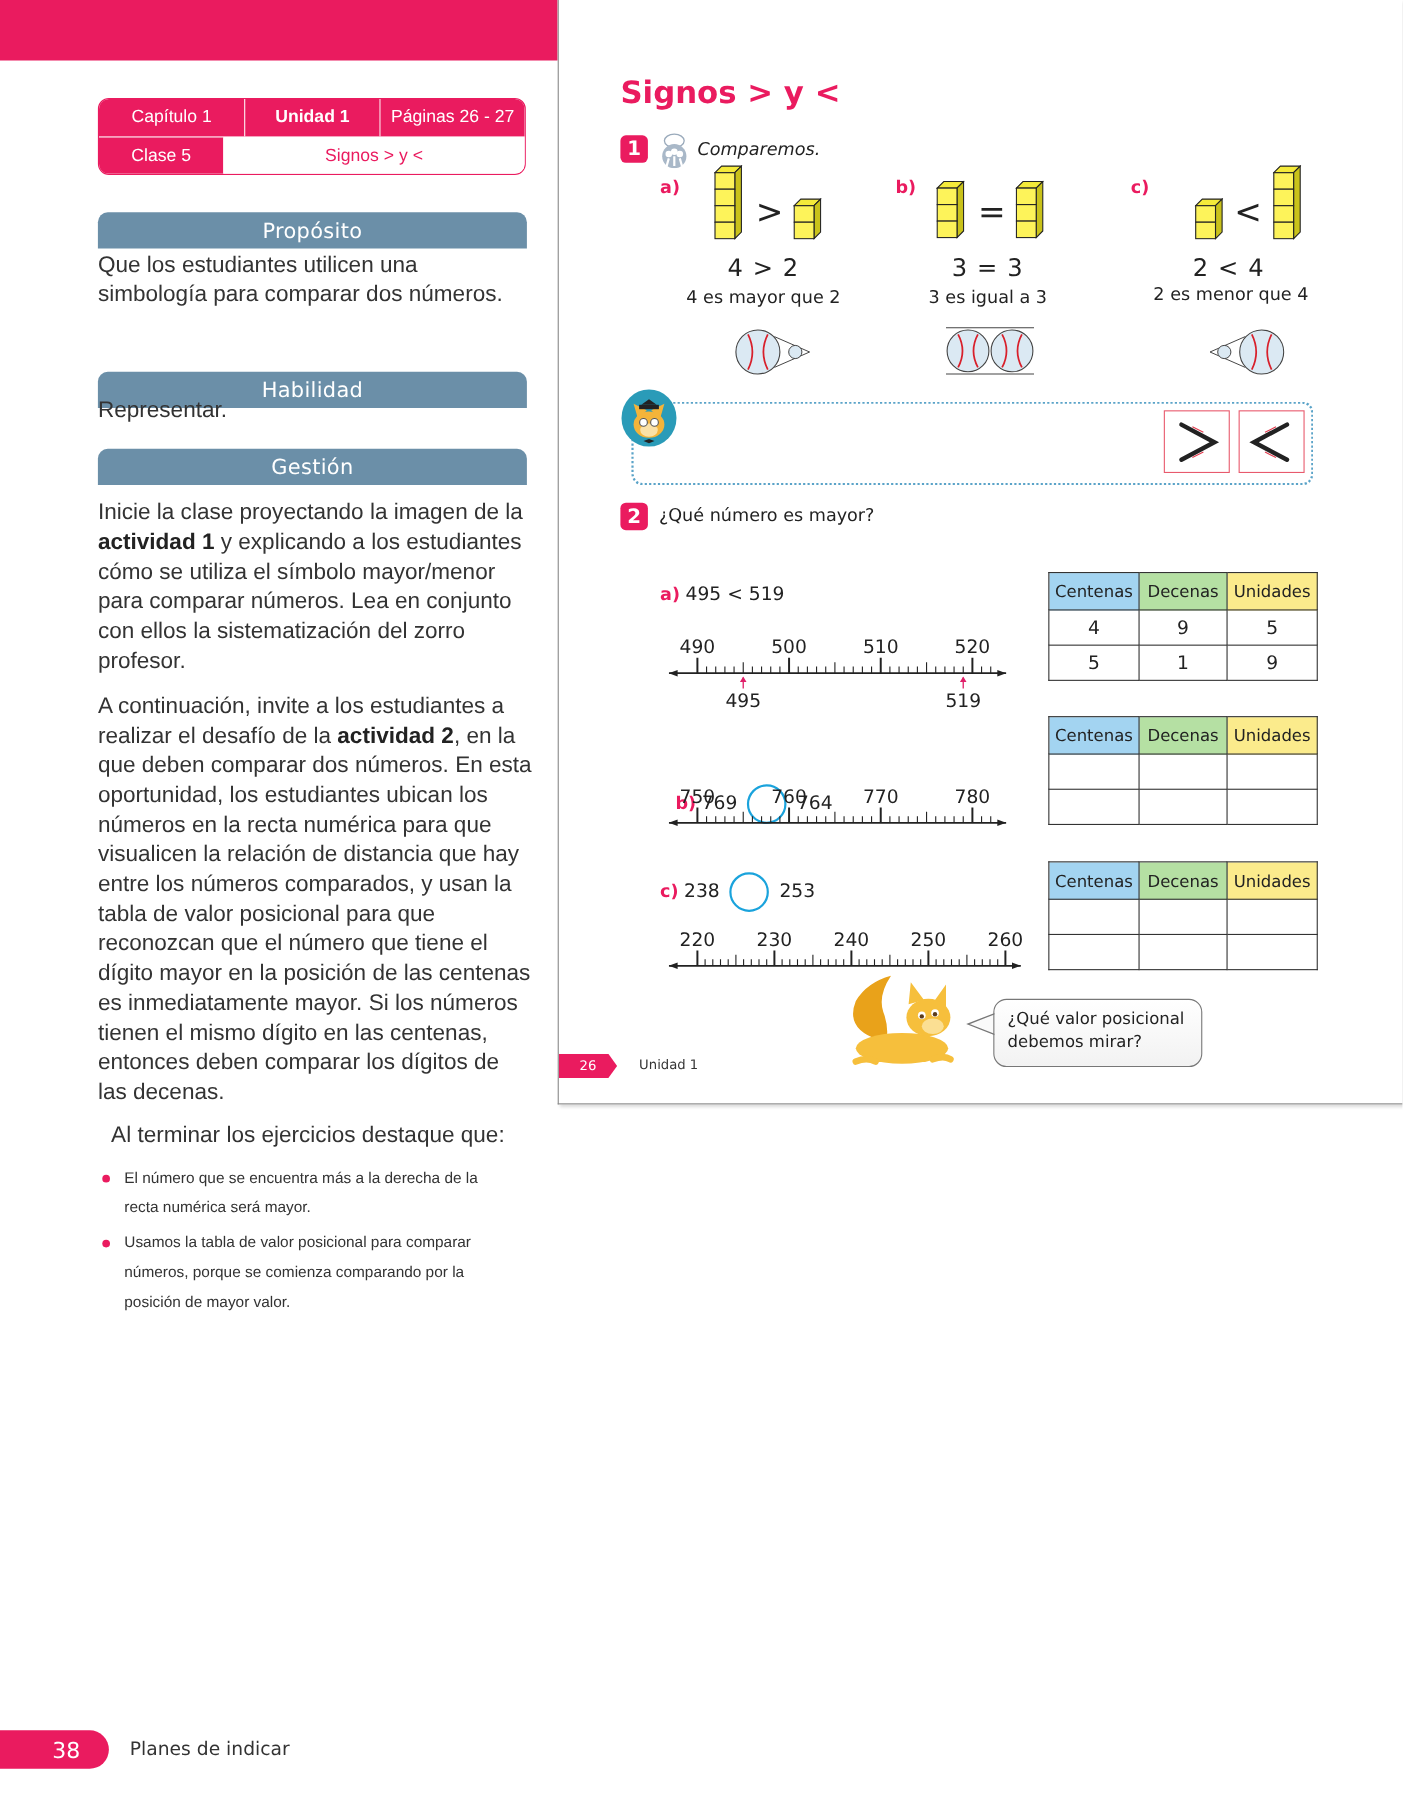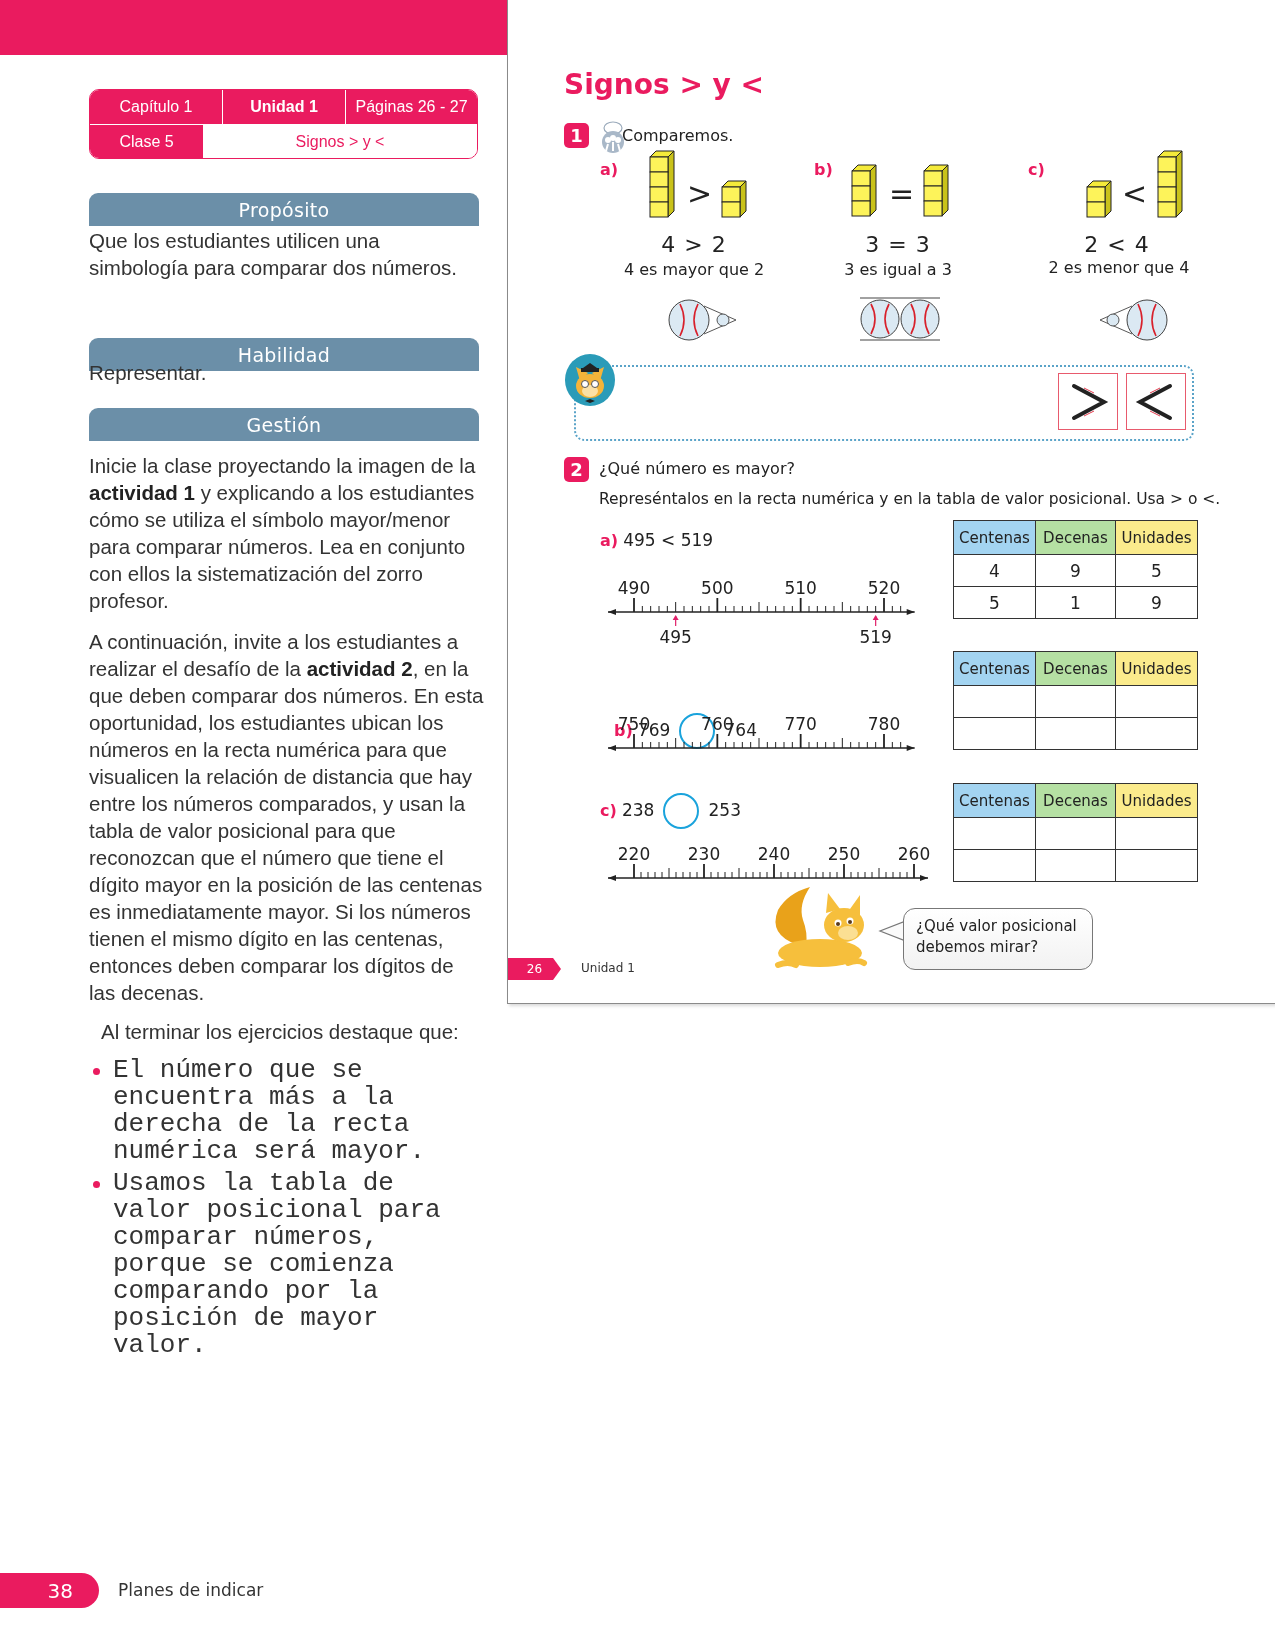--- a/index.html
+++ b/index.html
@@ -19,22 +19,22 @@
   .info-row.r1 .c3 { flex: 1; }
   .info-row.r2 .c1 { width: 113px; background: #ea1b5f; color: #fff; }
   .info-row.r2 .c2 { flex: 1; background: #fff; color: #ea1b5f; }
 
   .sec-head { position: absolute; left: 89px; width: 390px; height: 33px; background: #6b8fa8;
     border-top-left-radius: 9px; border-top-right-radius: 9px; color: #fff;
     font-family: "DejaVu Sans", sans-serif; font-size: 19px; display: flex; align-items: center; justify-content: center; letter-spacing: 0.3px; }
   .body-text { position: absolute; left: 89px; width: 395px; font-family: "Liberation Sans", sans-serif;
     font-size: 20.5px; line-height: 27px; color: #333; }
   .body-text b { color: #222; }
-  .bullets { position: absolute; left: 89px; width: 380px; font-family: Liberation Mono, monospace;
-    font-size: 26px; line-height: 27px; color: #333; list-style: none; }
+  .bullets { position: absolute; left: 89px; width: 380px; font-family: Liberation Sans, sans-serif;
+    font-size: 14px; line-height: 27px; color: #333; list-style: none; }
   .bullets li { position: relative; padding-left: 24px; margin-bottom: 5px; }
   .bullets li::before { content: ""; position: absolute; left: 4px; top: 11px; width: 7px; height: 7px; border-radius: 50%; background: #ea1b5f; }
 
   .footer-left-pill { position: absolute; left: 0; top: 1573px; width: 99px; height: 35px; background: #ea1b5f;
     border-top-right-radius: 18px; border-bottom-right-radius: 18px; color: #fff; font-size: 20px;
     display: flex; align-items: center; justify-content: flex-end; padding-right: 26px; font-family: "DejaVu Sans", sans-serif; }
   .footer-left-text { position: absolute; left: 118px; top: 1580px; font-size: 17px; color: #333; font-family: "DejaVu Sans", sans-serif; }
 
   
   .right-page { position: absolute; left: 507px; top: 0; width: 768px; height: 1004px; background: #fff;
@@ -118,21 +118,21 @@
   <div class="rp" style="left:90px; top:121px;">
     <svg width="30" height="32" viewBox="0 0 30 32">
       <ellipse cx="15" cy="7" rx="9" ry="6" fill="#fff" stroke="#9aaabb" stroke-width="1.2"></ellipse>
       <circle cx="15" cy="21" r="11" fill="#a9b8c8"></circle>
       <circle cx="10" cy="19" r="3" fill="#fff"></circle>
         <circle cx="20" cy="19" r="3" fill="#fff"></circle>
         <circle cx="15" cy="17" r="3" fill="#fff"></circle>
       <path d="M8 30 L10 23 M22 30 L20 23 M15 30 L15 21" stroke="#fff" stroke-width="2"></path>
     </svg>
   </div>
-  <div class="rp q-text" style="left:114px; top:126px;">Comparemos.</div>
+  <div class="rp q-text" style="left:126px; top:126px;font-style:italic;">Comparemos.</div>
 
   <div class="rp sub-label" style="left:92px; top:160px;">a)</div>
   <div class="rp" id="blocks-a-left" style="left:141px; top:150px;"><svg width="26" height="68">
         <path d="M1 7 L7 1 L25 1 L19 7 Z" fill="#f4ea3a" stroke="#222" stroke-width="1"></path>
         <path d="M19 7 L25 1 L25 61 L19 67 Z" fill="#c9c21a" stroke="#222" stroke-width="1"></path>
         <rect x="1" y="7" width="18" height="15" fill="#fdf35a" stroke="#222" stroke-width="1"></rect>
         <rect x="1" y="22" width="18" height="15" fill="#fdf35a" stroke="#222" stroke-width="1"></rect>
         <rect x="1" y="37" width="18" height="15" fill="#fdf35a" stroke="#222" stroke-width="1"></rect>
         <rect x="1" y="52" width="18" height="15" fill="#fdf35a" stroke="#222" stroke-width="1"></rect>
       </svg></div>
@@ -234,21 +234,20 @@
   <div class="rp sym-card" style="left:618px; top:373px;">
     <svg width="44" height="44" viewBox="0 0 44 44">
       <path d="M36 6 L6 22 L36 38" stroke="#222" stroke-width="4" fill="none" stroke-linecap="round"></path>
       <path d="M26 8 L16 13" stroke="#e23a4d" stroke-width="1"></path>
         <path d="M16 31 L26 36" stroke="#e23a4d" stroke-width="1"></path>
     </svg>
   </div>
 
   <div class="rp num-badge" style="left:56px; top:457px;">2</div>
   <div class="rp q-text" style="left:91px; top:459px;">¿Qué número es mayor?</div>
-  <div class="rp q-text" style="left:91px; top:490px; font-size:15.5px;">Represéntalos en la recta numérica y en la tabla de valor posicional. Usa &gt; o &lt;.</div>
 
   <div class="rp" style="left:92px; top:530px;">
     <span class="sub-label">a)</span>
     <span class="ex-label">495 &lt; 519</span>
   </div>
   <svg class="rp numline" id="numline-0" style="left:100px; top:572px;" width="840" height="90">
       <line x1="0" y1="40" x2="306.6666666666667" y2="40" stroke="#222" stroke-width="1.6"></line>
       <path d="M0 40 L8 37 L8 43 Z" fill="#222"></path>
       <path d="M306.6666666666667 40 L298.6666666666667 37 L298.6666666666667 43 Z" fill="#222"></path>
       <line x1="26" y1="26" x2="26" y2="40" stroke="#222" stroke-width="1.8"></line>

